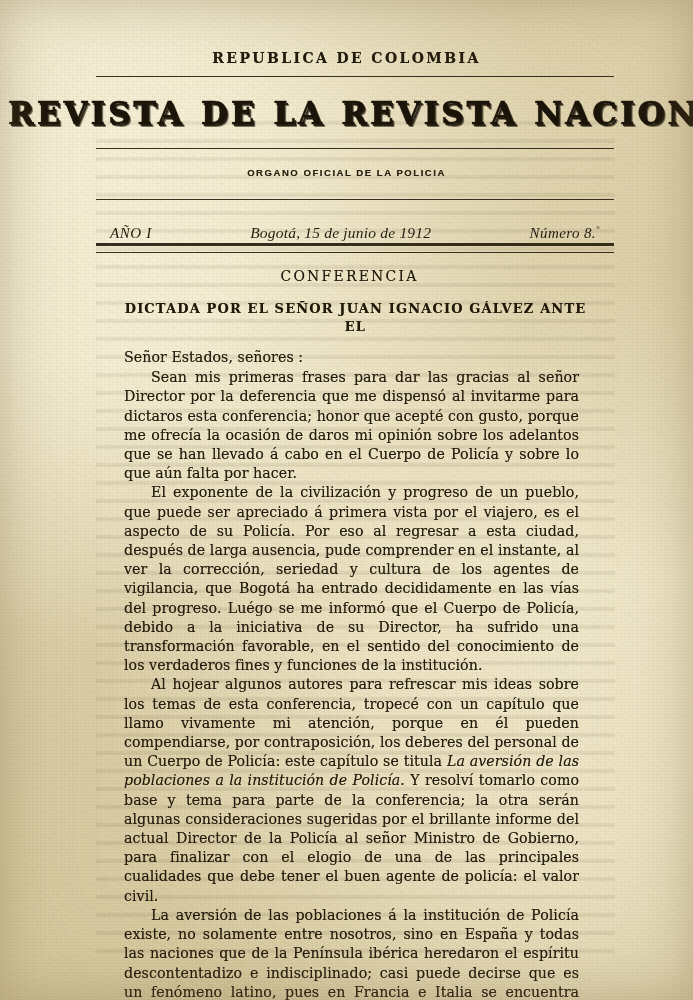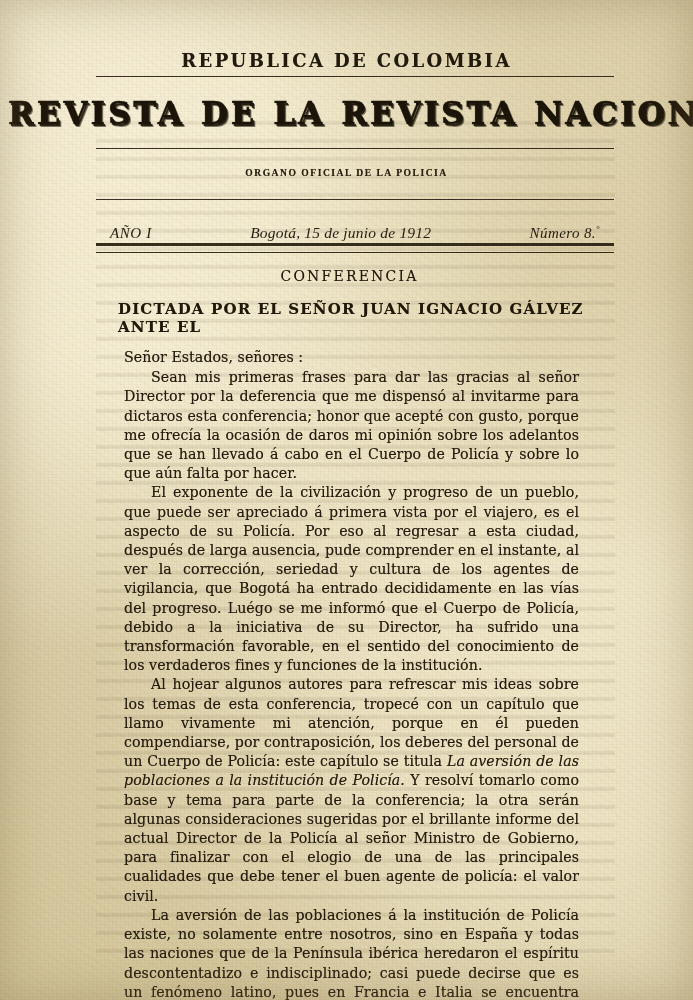--- a/index.html
+++ b/index.html
@@ -44,21 +44,21 @@
     box-shadow:inset 0 0 44px rgba(120,100,58,.30), inset 0 0 110px rgba(140,118,70,.16);
   }
   .page{position:absolute;inset:0;}
 
   .sheet{position:absolute;left:0;top:0;width:693px;}
 
   
   .kicker{
     position:absolute;left:0;right:0;top:50px;text-align:center;
     font-family:"DejaVu Serif", serif;
-    font-size:18px;font-weight:700;letter-spacing:2.4px;
+    font-size:14px;font-weight:700;letter-spacing:2.4px;
     color:#20190d;
   }
   .rule-single{
     position:absolute;left:96px;right:79px;height:0;
     border-top:1.6px solid #2a2114;opacity:.92;
   }
   .rule-double{
     position:absolute;left:96px;right:79px;height:6px;
     border-top:3px solid #28200f;border-bottom:1.2px solid #28200f;
     opacity:.93;
@@ -80,44 +80,44 @@
     text-shadow:
       1.6px 1.6px 0 rgba(30,24,12,.92),
       2.6px 2.6px 0 rgba(30,24,12,.55),
       0 0 1px rgba(60,48,24,.5);
     -webkit-text-stroke:.35px rgba(25,19,8,.85);
   }
   .masthead .w{margin:0 8px;display:inline-block;}
 
   .subtitle{
     position:absolute;left:0;right:0;top:167px;text-align:center;
-    font-family:Liberation Serif, serif;
+    font-family:Liberation Sans, sans-serif;
     font-size:9.6px;font-weight:700;letter-spacing:1.5px;color:#2a2113;
   }
 
   .issueline{
     position:absolute;left:110px;right:93px;top:224px;
     display:flex;align-items:center;justify-content:space-between;
     font-style:italic;color:#241c10;
   }
   .issueline .ano{font-size:15px;letter-spacing:.6px;}
   .issueline .place{font-size:15.5px;letter-spacing:.2px;}
   .issueline .num{font-size:15px;letter-spacing:.4px;}
   .issueline .num sup{font-size:9px;vertical-align:super;}
 
   
   .art-title{
     position:absolute;left:6px;right:0;top:268px;text-align:center;
     font-family:"DejaVu Serif", serif;
     font-size:14px;font-weight:400;letter-spacing:2.2px;color:#22190d;
   }
   .art-sub{
-    position:absolute;left:118px;right:100px;top:300px;text-align:left;
+    position:absolute;left:118px;right:100px;top:300px;text-align:center;
     font-family:"DejaVu Serif", serif;
-    font-size:15px;font-weight:700;letter-spacing:1.15px;color:#201809;
+    font-size:13px;font-weight:700;letter-spacing:1.15px;color:#201809;
     line-height:18px;
   }
 
   .body{
     position:absolute;left:124px;top:348px;width:455px;
     font-family:"DejaVu Serif", serif;
     font-size:14.2px;
     line-height:19.2px;
     color:#241b0e;
     text-align:justify;

